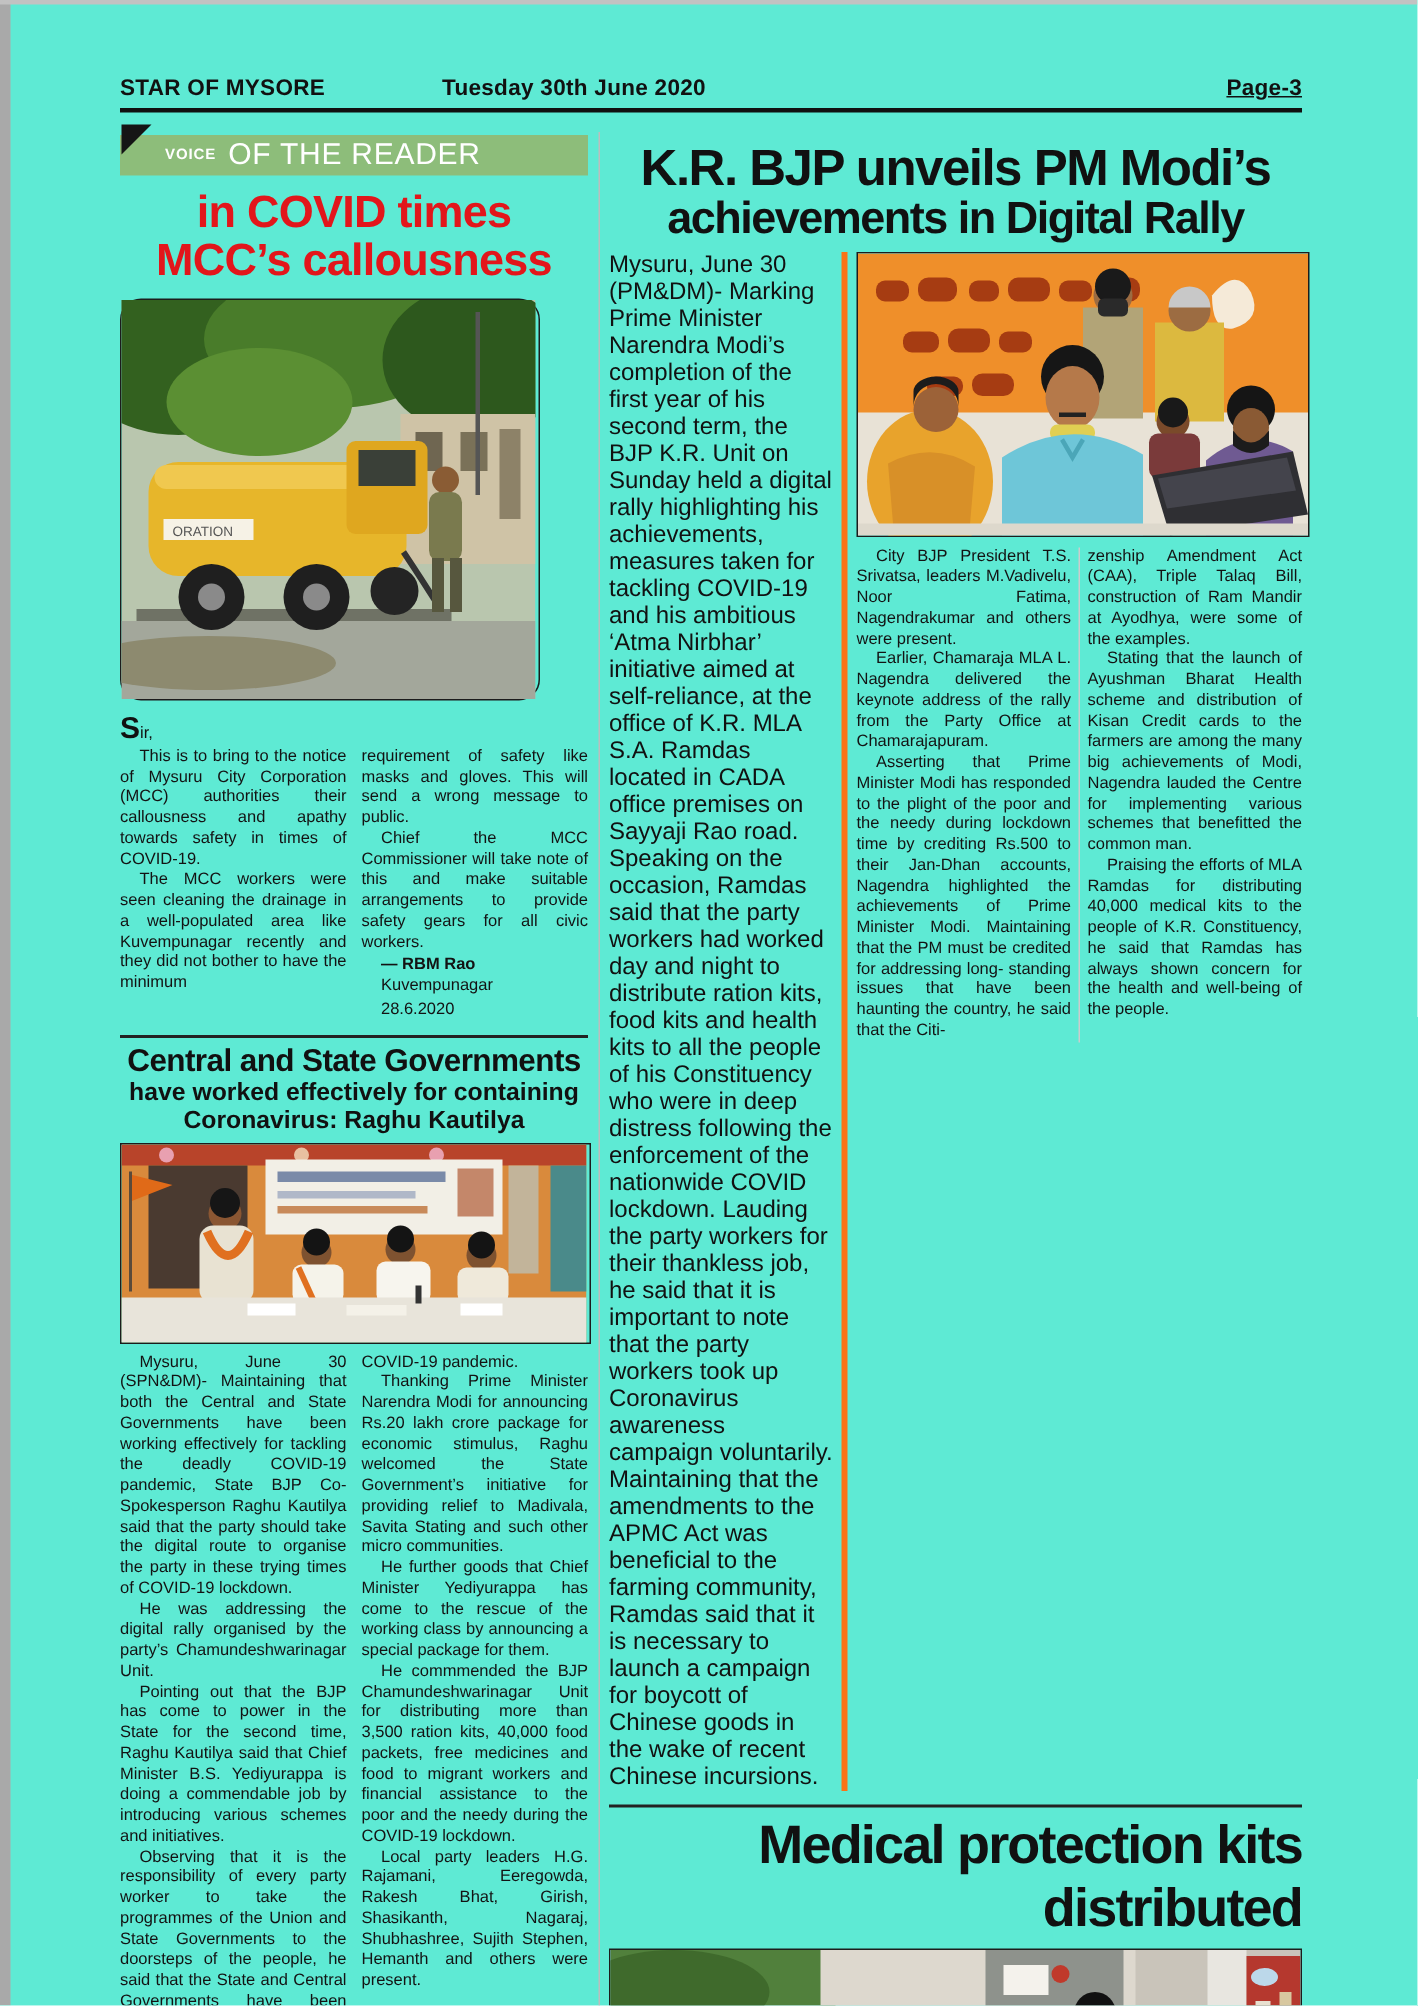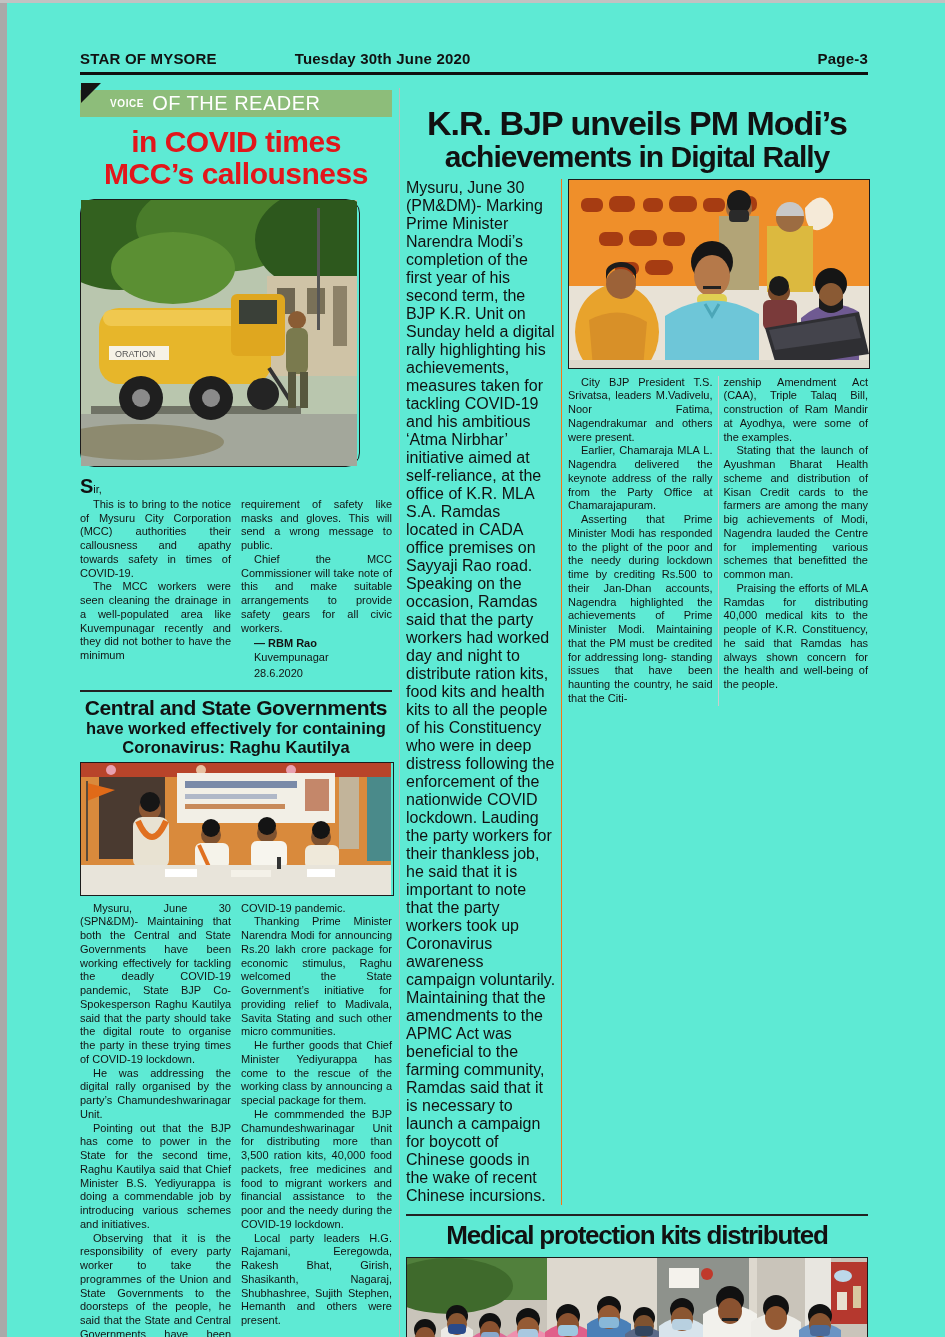--- a/index.html
+++ b/index.html
@@ -5,21 +5,21 @@
   html,body{margin:0;padding:0;background:#fff;}
   body{font-family:"Liberation Sans",sans-serif;color:#111;}
   .page{position:relative;width:945px;height:1337px;background:#5eead4;overflow:hidden;}
   .scan-left{position:absolute;left:0;top:0;width:7px;height:1337px;background:#a9a9a9;}
   .scan-top{position:absolute;left:0;top:0;width:945px;height:3px;background:#c2c2c2;}
   .content{position:absolute;left:80px;top:50px;width:788px;}
 
   
   .masthead{display:flex;align-items:baseline;border-bottom:3px solid #101010;padding-bottom:5px;font-weight:bold;font-size:15px;letter-spacing:.2px;}
   .masthead .md{margin-left:78px;}
-  .masthead .pg{margin-left:auto;}
+  .masthead .pg{margin-left:auto;text-decoration:underline;}
 
   .body-grid{display:flex;margin-top:13px;align-items:stretch;}
   .left-sec{width:312px;flex:0 0 312px;}
   .divider{flex:0 0 1px;background:#bdbdbd;margin:0 6px 0 7px;}
   .right-sec{flex:1;min-width:0;}
 
   
   p{margin:0;}
   .flow p, .col p{font-size:11px;line-height:1.25;text-align:justify;text-indent:13px;color:#131313;}
   .flow p.cont, .col p.cont{text-indent:0;}
@@ -48,30 +48,30 @@
   .sig{font-size:11px;font-weight:bold;text-align:right;margin-top:2px;}
   .addr{font-size:11px;margin:0;}
   .addr + .addr{margin-top:2px;}
 
   .hr2{border-top:2px solid #222;margin:9px 0 4px;}
 
   .raghu-h1{margin:1px 0 0;text-align:center;font-size:21px;font-weight:bold;letter-spacing:-.4px;line-height:1.1;}
   .raghu-h2{margin:0;text-align:center;font-size:16.5px;font-weight:bold;line-height:1.15;}
   .raghu-fig{width:312px;margin:5px 0 6px;}
 
-  .kr-head{margin:18px 0 6px;text-align:center;font-weight:bold;line-height:1.04;letter-spacing:-1px;}
+  .kr-head{margin:7px 0 6px;text-align:center;font-weight:bold;line-height:1.04;letter-spacing:-1px;}
   .kr-head .l1{display:block;font-size:34px;}
   .kr-head .l2{display:block;font-size:30px;}
 
   .kr-row{display:flex;}
   .kr-c1{flex:0 0 150px;padding-right:5px;}
-  .kr-right{flex:1;min-width:0;border-left:1px solid #f97316;padding-left:6px;}
+  .kr-right{flex:1;min-width:0;border-left:4px solid #f97316;padding-left:6px;}
   .rally-fig{width:300px;margin-bottom:7px;}
 
-  .med-head{margin:3px 0 6px;text-align:center;font-weight:bold;font-size:26px;letter-spacing:-1.2px;}
+  .med-head{margin:3px 0 6px;text-align:right;font-weight:bold;font-size:36px;letter-spacing:-1.2px;}
   .med-fig{width:460px;margin-bottom:7px;}
 </style>
 </head>
 <body>
 
 <div class="page">
   <div class="scan-left"></div>
   <div class="scan-top"></div>
 
   <div class="content">

